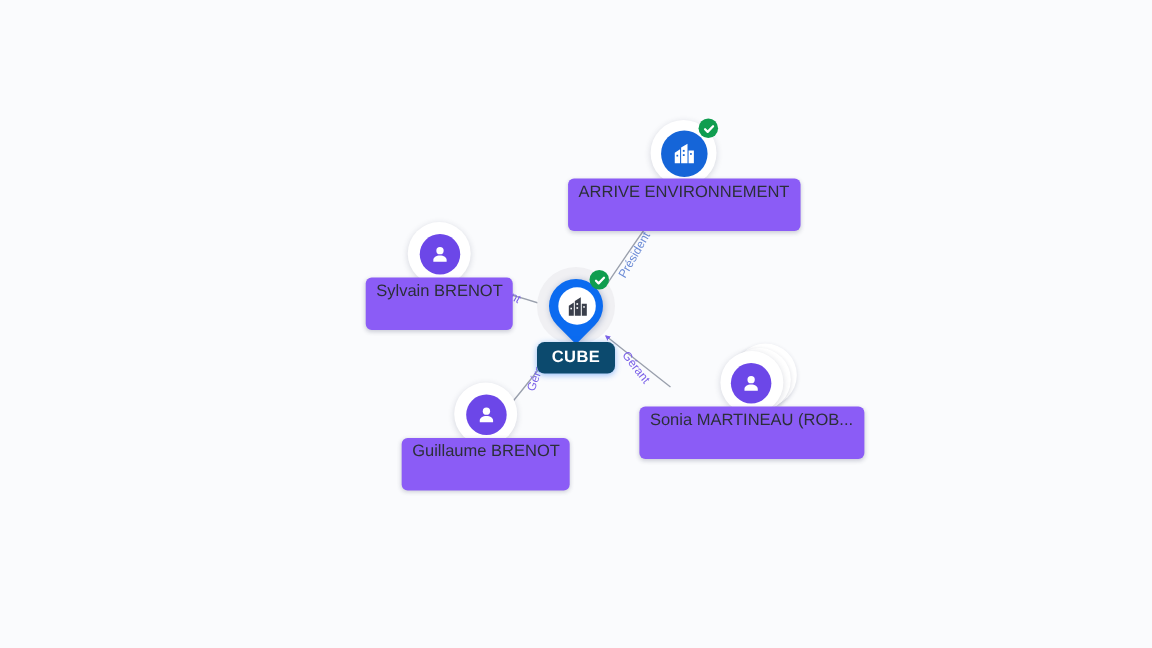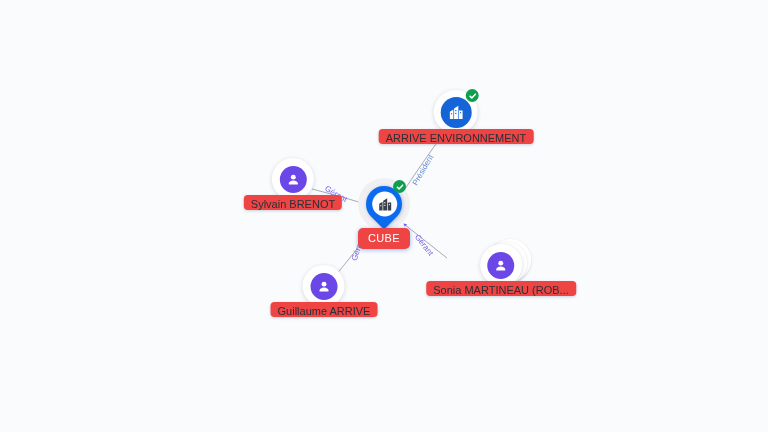--- a/index.html
+++ b/index.html
@@ -158,35 +158,35 @@
     background: #ffffff;
     transform: rotate(45deg);
     display: flex;
     align-items: center;
     justify-content: center;
   }
 
   
   .chip {
     margin-top: -5px;
-    padding: 3px 7px 0 7px;
-    background: #ef4444;
+    padding: 3px 7px 20px 7px;
+    background: #8b5cf6;
     border-radius: 4px;
     font-size: 11px;
     line-height: 12px;
     color: #2b2f38;
     white-space: nowrap;
     box-shadow: 0 1px 3px rgba(40, 45, 80, 0.22);
     position: relative;
     z-index: 6;
   }
   .chip.primary {
-    background: #ef4444;
+    background: #0c4a6e;
     color: #ffffff;
-    font-weight: normal;
+    font-weight: bold;
     letter-spacing: 0.3px;
     padding: 4px 10px 5px 10px;
     border-radius: 5px;
     box-shadow: 0 1px 4px rgba(15, 107, 242, 0.45);
   }
 
   
   .edge-label {
     position: absolute;
     font-size: 8px;
@@ -308,16 +308,16 @@
     <div class="avatar-wrap">
       <div class="avatar-disc">
         <div class="avatar-circle">
           <svg width="15" height="15" viewBox="0 0 24 24" fill="#ffffff">
             <circle cx="12" cy="8.2" r="3.9"></circle>
             <path d="M12 13.4c-4.1 0-7.1 2.3-7.1 4.6V20h14.2v-2c0-2.3-3-4.6-7.1-4.6z"></path>
           </svg>
         </div>
       </div>
     </div>
-    <div class="chip">Guillaume ARRIVE</div>
+    <div class="chip">Guillaume BRENOT</div>
   </div>
 
 </div>
 
 </body></html>

